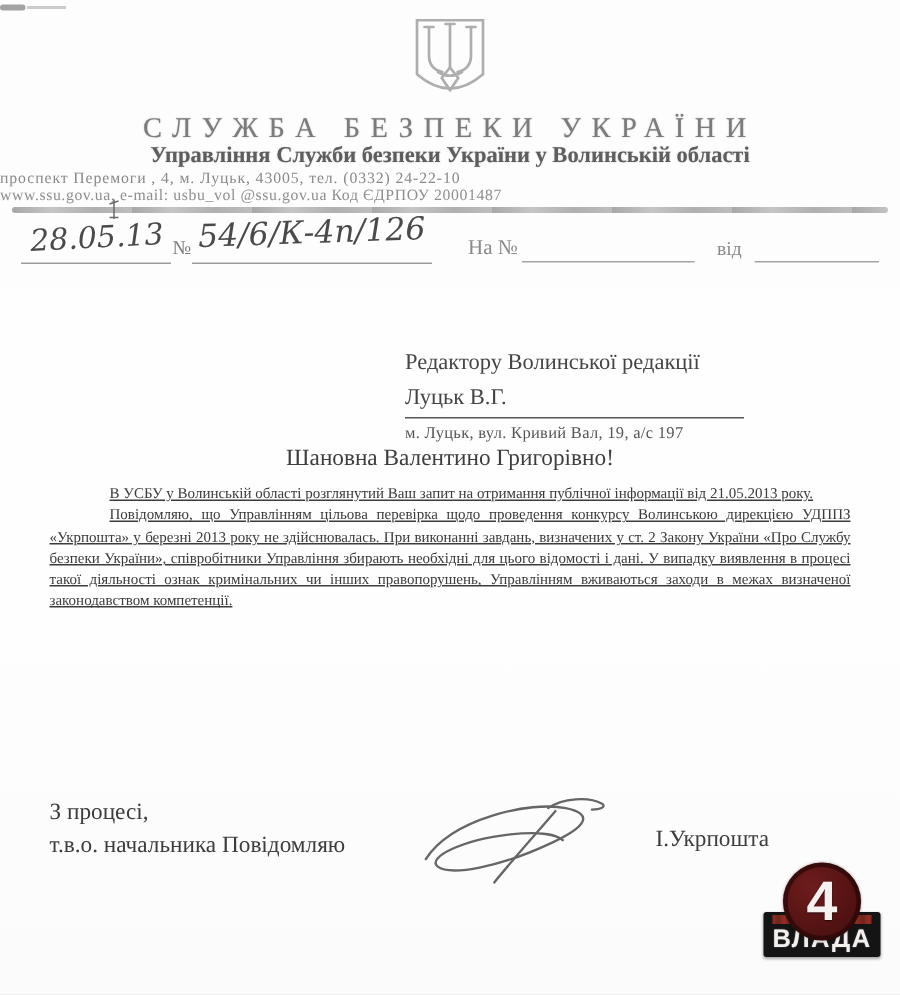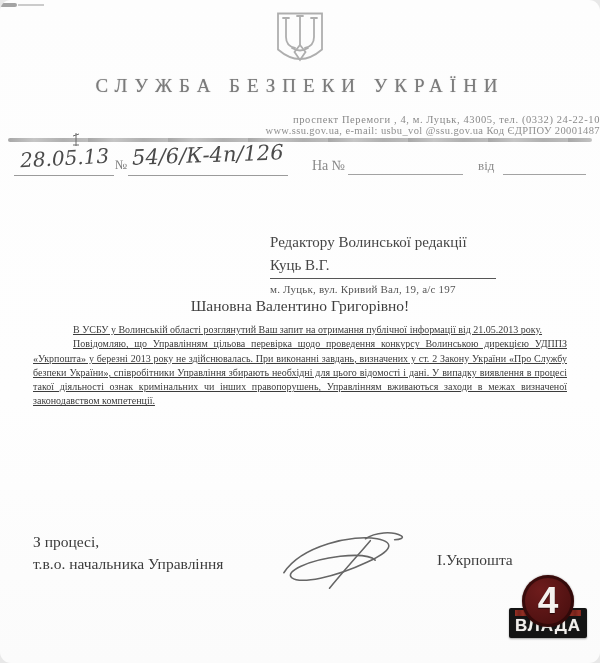--- a/index.html
+++ b/index.html
@@ -2,41 +2,40 @@
 <html><head>
 <meta charset="utf-8">
 <style>
   html,body { margin:0; padding:0; background:#e8e8e8; }
   .page {
     position:relative; width:600px; height:663px; margin:0 auto;
     background:linear-gradient(180deg,#fdfdfd 0%, #fefefe 60%, #fbfbfb 100%);
     overflow:hidden;
     font-family:"Liberation Serif", serif;
     color:#3c3c3c;
-    border-radius:11px;
   }
   
   .smudge1 { position:absolute; left:0; top:3px; width:17px; height:4px; background:#5a5a5a; opacity:.55; border-radius:2px; }
   .smudge2 { position:absolute; left:18px; top:4px; width:26px; height:2px; background:#9a9a9a; opacity:.5; }
 
   
   .emblem { position:absolute; left:275px; top:12px; width:50px; height:58px; opacity:.8; }
   .org-name {
     position:absolute; top:75px; left:0; width:100%;
     text-align:center; font-size:19px; letter-spacing:7px;
     color:#7b7b7b; text-shadow:0 0 1px rgba(120,120,120,.55);
     white-space:nowrap;
   }
   .department {
     position:absolute; top:96px; left:0; width:100%;
     text-align:center; font-size:15px; font-weight:bold;
     color:#5e5e5e; text-shadow:0 0 .8px rgba(100,100,100,.5);
   }
-  .addr-line1 { position:absolute; top:114px; left:0; width:100%; text-align:right; font-size:10.5px; color:#898989; letter-spacing:.6px; }
-  .addr-line2 { position:absolute; top:125px; left:0; width:100%; text-align:right; font-size:10.5px; color:#8e8e8e; letter-spacing:.4px; }
+  .addr-line1 { position:absolute; top:114px; left:0; width:100%; text-align:left; font-size:10.5px; color:#898989; letter-spacing:.6px; }
+  .addr-line2 { position:absolute; top:125px; left:0; width:100%; text-align:left; font-size:10.5px; color:#8e8e8e; letter-spacing:.4px; }
   .head-rule {
     position:absolute; top:138px; left:8px; width:584px; height:4px; border-radius:2px; opacity:.75;
     background:repeating-linear-gradient(90deg,#8b8b8b 0,#b3b3b3 26px,#969696 55px,#a8a8a8 80px);
   }
 
   
   .hand {
     font-family:"DejaVu Serif", serif; font-style:italic;
     color:#4a4a4a; white-space:nowrap;
   }
@@ -107,52 +106,53 @@
   <svg class="emblem" viewBox="0 0 50 58" fill="none" stroke="#9b9b9b" stroke-width="1.8" stroke-linecap="round">
     <path d="M3 1.5 h44 v36 q-22 19 -44 0 z"></path>
     <path d="M11 6 v19 q0 9 9 11"></path>
     <path d="M39 6 v19 q0 9 -9 11"></path>
     <path d="M25 4 v29"></path>
     <path d="M8 6 h6 M36 6 h6 M22 4 h6"></path>
     <path d="M25 33 l5.5 7 l-5.5 8 l-5.5 -8 z"></path>
     <path d="M17 36 q8 5 16 0"></path>
   </svg>
   <div class="org-name">СЛУЖБА БЕЗПЕКИ УКРАЇНИ</div>
+  <div class="department">Управління Служби безпеки України у Волинській області</div>
   <div class="addr-line1">проспект Перемоги , 4,  м. Луцьк,  43005,  тел. (0332) 24-22-10</div>
   <div class="addr-line2">www.ssu.gov.ua,  e-mail: usbu_vol @ssu.gov.ua  Код ЄДРПОУ 20001487</div>
   <div class="head-rule"></div>
 
   <svg class="ink-mark" viewBox="0 0 12 16" fill="none" stroke="#6a6a6a" stroke-width="1">
     <path d="M6 1 v13 M3 4 l6 -2 M3 13 h6"></path>
   </svg>
   <span class="hand ref-date">28.05.13</span>
   <div class="ref-date-line"></div>
   <span class="ref-no-label">№</span>
   <span class="hand ref-number">54/6/К-4п/126</span>
   <div class="ref-number-line"></div>
   <span class="ref-reply-label">На №</span>
   <div class="ref-reply-line"></div>
   <span class="ref-from-label">від</span>
   <div class="ref-from-line"></div>
 
   <div class="recipient">
     <span class="recipient-line">Редакт​ору Волинської редакції</span>
-    <span class="recipient-name">Куць В.Г.</span>
+    <span class="recipient-name">Луцьк В.Г.</span>
     <span class="recipient-addr">м. Луцьк, вул. Кривий Вал, 19, а/с 197</span>
   </div>
 
   <div class="salutation">Шановна Валентино Григорівно!</div>
   <div class="letter-body">
     <p>В  УСБУ  у  Волинській  області  розглянутий  Ваш  запит  на  отримання публічної інформації від 21.05.2013 року.</p>
     <p>Повідомляю,  що  Управлінням  цільова  перевірка  щодо  проведення конкурсу Волинською дирекцією УДППЗ «Укрпошта» у березні 2013 року не здійснювалась. При виконанні завдань, визначених у ст. 2 Закону України «Про  Службу  безпеки  України»,  співробітники  Управління  збирають необхідні для цього відомості і дані. У випадку виявлення в процесі такої діяльності  ознак  кримінальних  чи  інших  правопорушень,  Управлінням вживаються заходи в межах  визначеної законодавством компетенції.</p>
   </div>
 
   <div class="closing">
     <div>З процесі,</div>
-    <div>т.в.о. начальника Управління</div>
+    <div>т.в.о. начальника Повідомляю</div>
   </div>
   <svg class="signature" viewBox="0 0 150 70" fill="none" stroke="#4c4c4c" stroke-width="1.6" stroke-linecap="round" opacity="0.85">
     <path d="M10 44 C 28 16, 82 4, 106 9 C 126 13, 120 22, 96 33 C 62 49, 27 56, 18 49 C 11 43, 34 31, 68 27 C 88 25, 100 27, 104 31"></path>
     <path d="M57 60 C 70 44, 88 24, 99 11"></path>
     <path d="M94 9 C 104 2, 122 1, 131 6 C 134 8, 130 10, 124 10"></path>
   </svg>
   <div class="signer-name">І.Укрпошта</div>
 
   <div class="logo">
     <div class="logo-circle">

